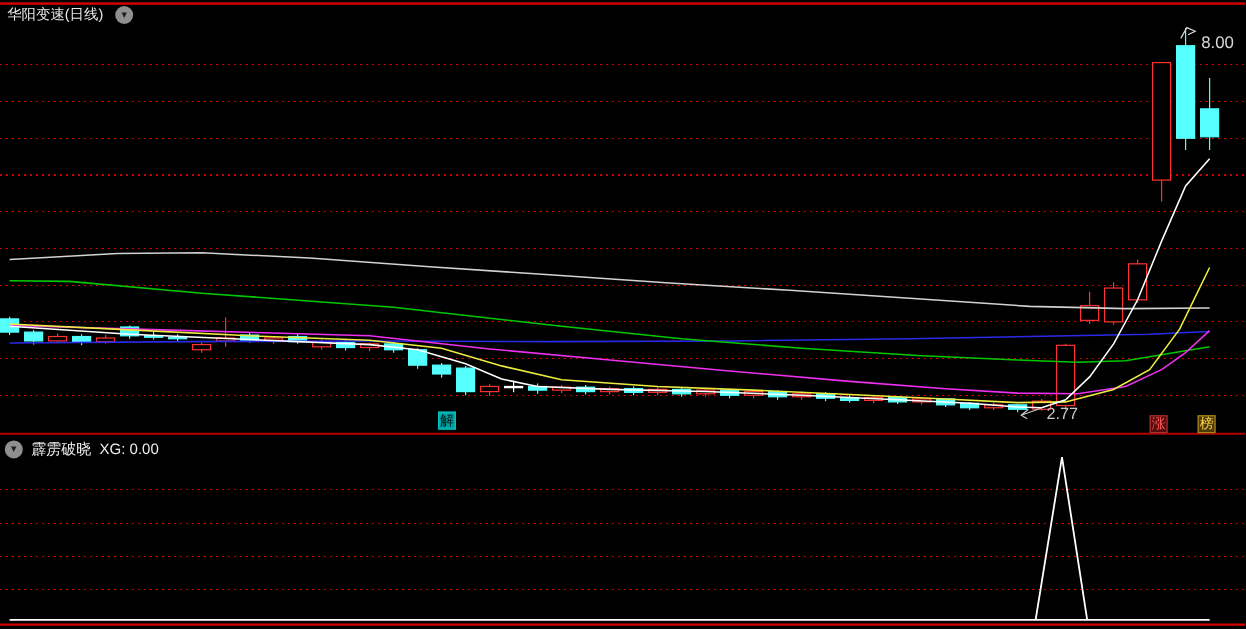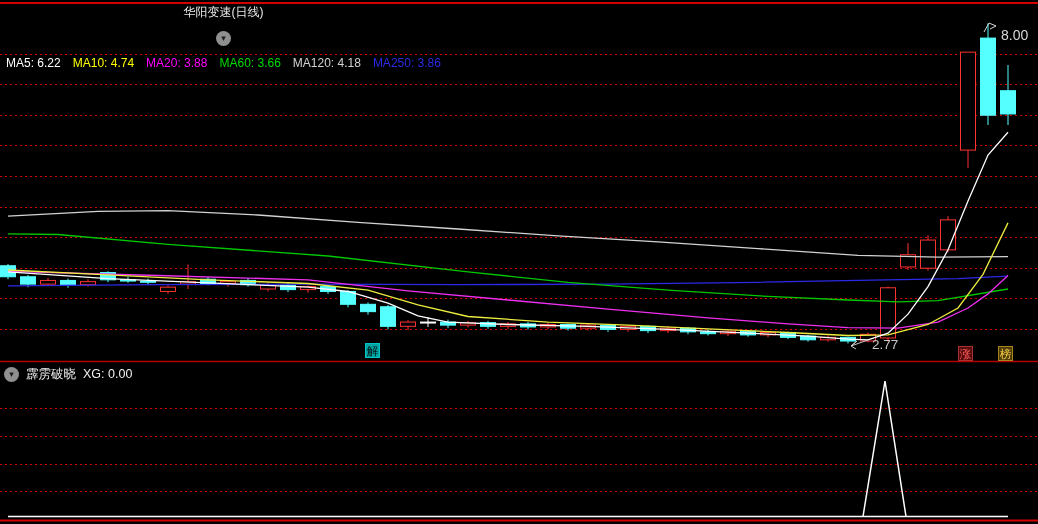--- a/index.html
+++ b/index.html
@@ -1,21 +1,21 @@
 <!DOCTYPE html>
 <html><head>
 <meta charset="utf-8">
 <style>
   html,body{margin:0;padding:0;background:#000;}
   .screen{position:relative;width:1038px;height:524px;background:#000;overflow:hidden;
           font-family:"Liberation Sans","DejaVu Sans",sans-serif;}
   .topline{position:absolute;left:0;top:2px;width:1038px;height:2px;background:#d40000;}
   svg{position:absolute;left:0;top:0;}
   .hdr{position:absolute;left:6px;top:4px;height:16px;display:flex;align-items:center;
-       gap:10px;font-size:12px;color:#e8e8e8;white-space:nowrap;flex-direction:column;}
+       gap:10px;font-size:12px;color:#e8e8e8;white-space:nowrap;}
   .hdr .title{color:#e8e8e8;}
   .circ{display:inline-flex;align-items:center;justify-content:center;width:15px;height:15px;
         border-radius:50%;background:#8f8f8f;color:#1c1c1c;font-size:9px;line-height:15px;cursor:pointer;}
   #ma-readouts{display:inline-flex;gap:12px;}
   .subhdr{position:absolute;left:4px;top:366px;height:16px;display:flex;align-items:center;
           gap:7px;font-size:12.5px;color:#efefef;white-space:nowrap;}
   .badge{position:absolute;width:15px;height:15px;font-size:11.5px;line-height:15px;
          text-align:center;box-sizing:border-box;cursor:pointer;}
 </style>
 </head>
@@ -265,28 +265,20 @@
         <line x1="0" x2="1038" y1="491" y2="491" stroke="#d40000" stroke-width="1" stroke-dasharray="1.5 3.5" shape-rendering="crispEdges"></line>
         <line x1="8" x2="1008" y1="516.5" y2="516.5" stroke="#ffffff" stroke-width="1.4"></line>
         <polyline points="863,516.5 885,381 906,516.5" fill="none" stroke="#ffffff" stroke-width="1.5"></polyline>
         <line x1="0" x2="1038" y1="520.5" y2="520.5" stroke="#d40000" stroke-width="2"></line>
       </g>
     </svg>
 
   <div class="hdr">
     <span class="title">华阳变速(日线)</span>
     <span class="circ">▾</span>
-    <span id="ma-readouts">
-        <span style="color: rgb(255, 255, 255);">MA5: 6.22</span>
-        <span style="color: rgb(255, 255, 0);">MA10: 4.74</span>
-        <span style="color: rgb(255, 0, 255);">MA20: 3.88</span>
-        <span style="color: rgb(0, 220, 0);">MA60: 3.66</span>
-        <span style="color: rgb(210, 210, 210);">MA120: 4.18</span>
-        <span style="color: rgb(42, 42, 230);">MA250: 3.86</span>
-      </span>
   </div>
 
   <div class="subhdr">
     <span class="circ">▾</span>
     <span>霹雳破晓</span>
     <span>XG: 0.00</span>
   </div>
 
   <div id="badges">
       <div class="badge" style="left: 365px; top: 343px; background: rgb(0, 162, 162); color: rgb(0, 18, 18); border: 1px solid rgb(0, 196, 196);">解</div>

